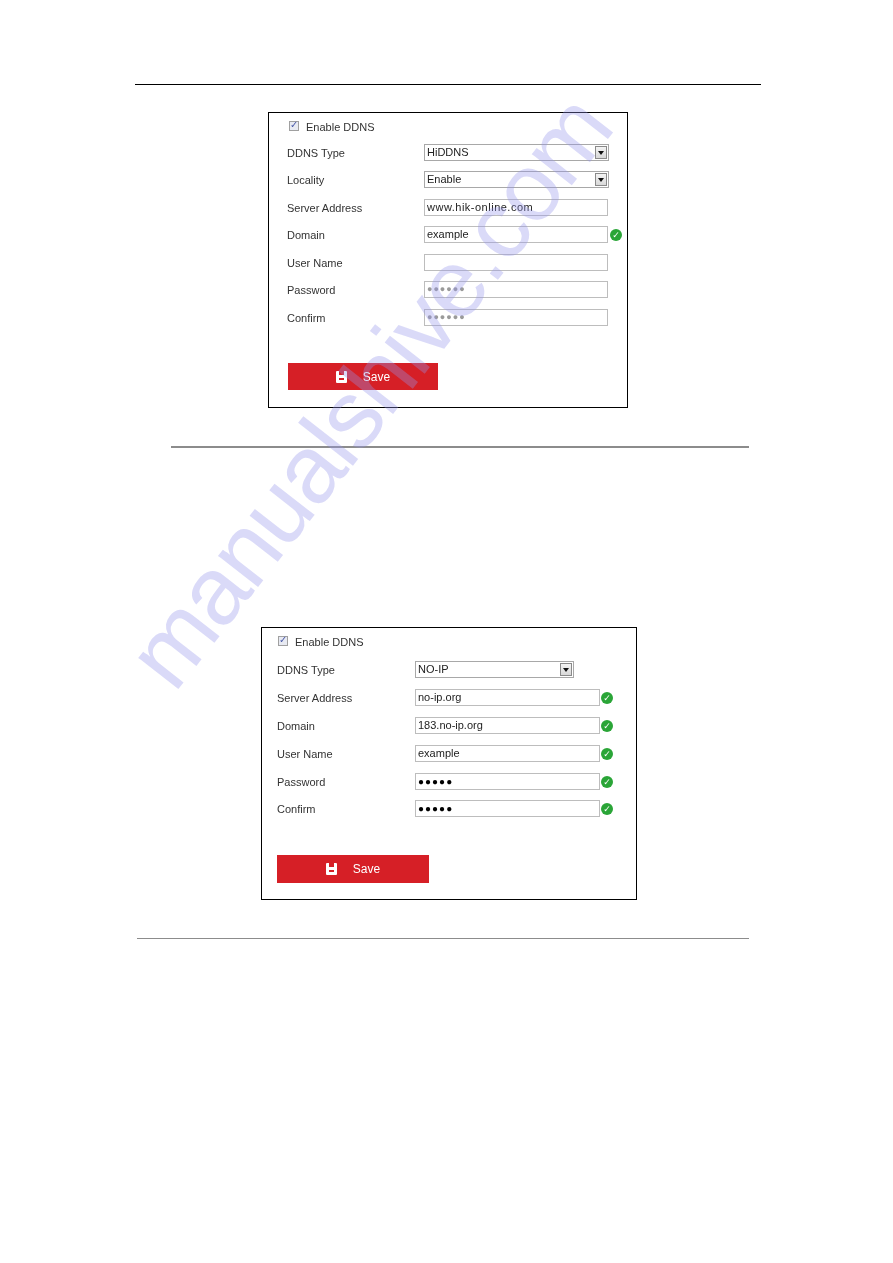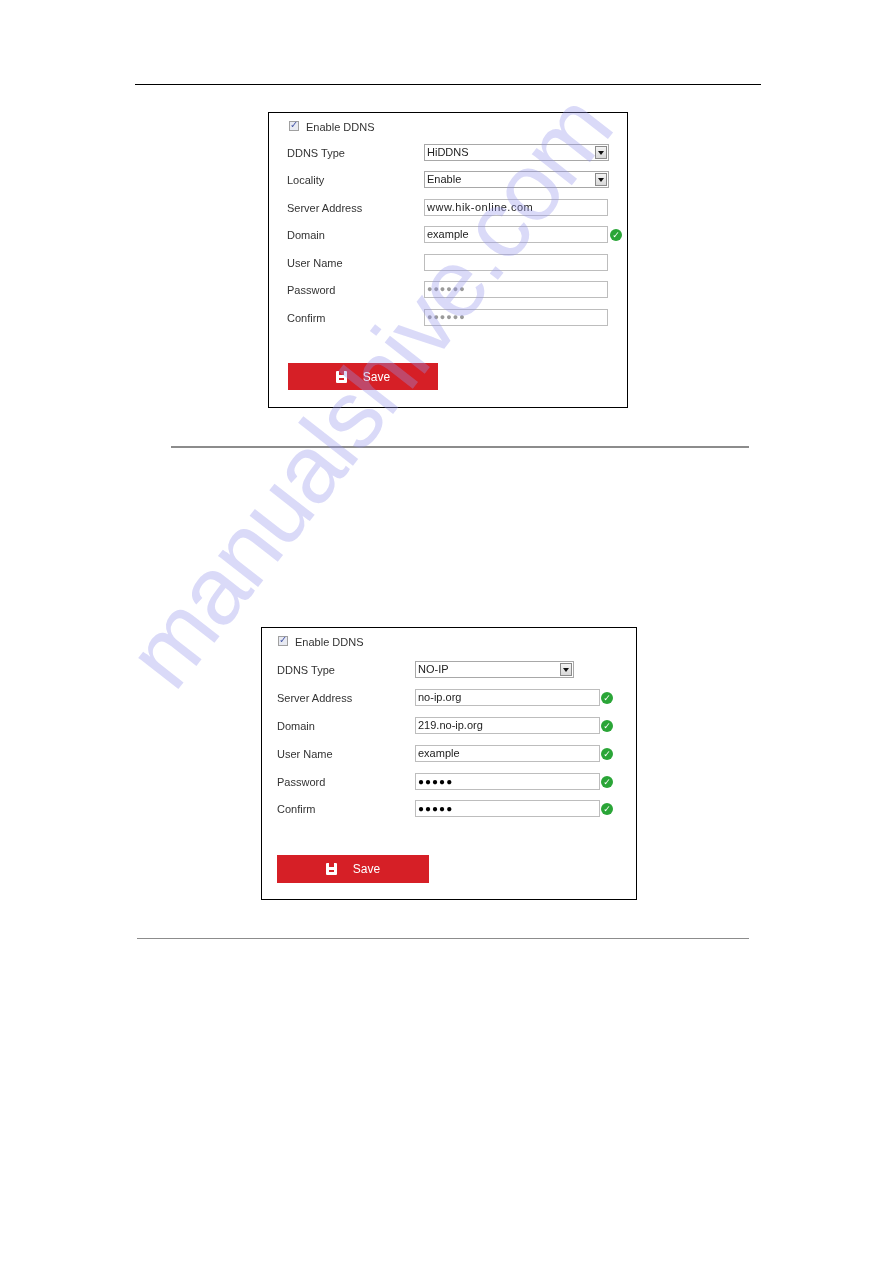--- a/index.html
+++ b/index.html
@@ -135,21 +135,21 @@
   </div>
 
   <div class="row" style="top:61px;">
     <span class="label" style="left:15px;">Server Address</span>
     <div class="field" style="left:153px; width:185px; top:0;">no-ip.org</div>
     <span class="ok-icon" style="left:339px; top:3px;">✓</span>
   </div>
 
   <div class="row" style="top:89px;">
     <span class="label" style="left:15px;">Domain</span>
-    <div class="field" style="left:153px; width:185px; top:0;">219.no-ip.org</div>
+    <div class="field" style="left:153px; width:185px; top:0;">183.no-ip.org</div>
     <span class="ok-icon" style="left:339px; top:3px;">✓</span>
   </div>
 
   <div class="row" style="top:117px;">
     <span class="label" style="left:15px;">User Name</span>
     <div class="field" style="left:153px; width:185px; top:0;">example</div>
     <span class="ok-icon" style="left:339px; top:3px;">✓</span>
   </div>
 
   <div class="row" style="top:145px;">

